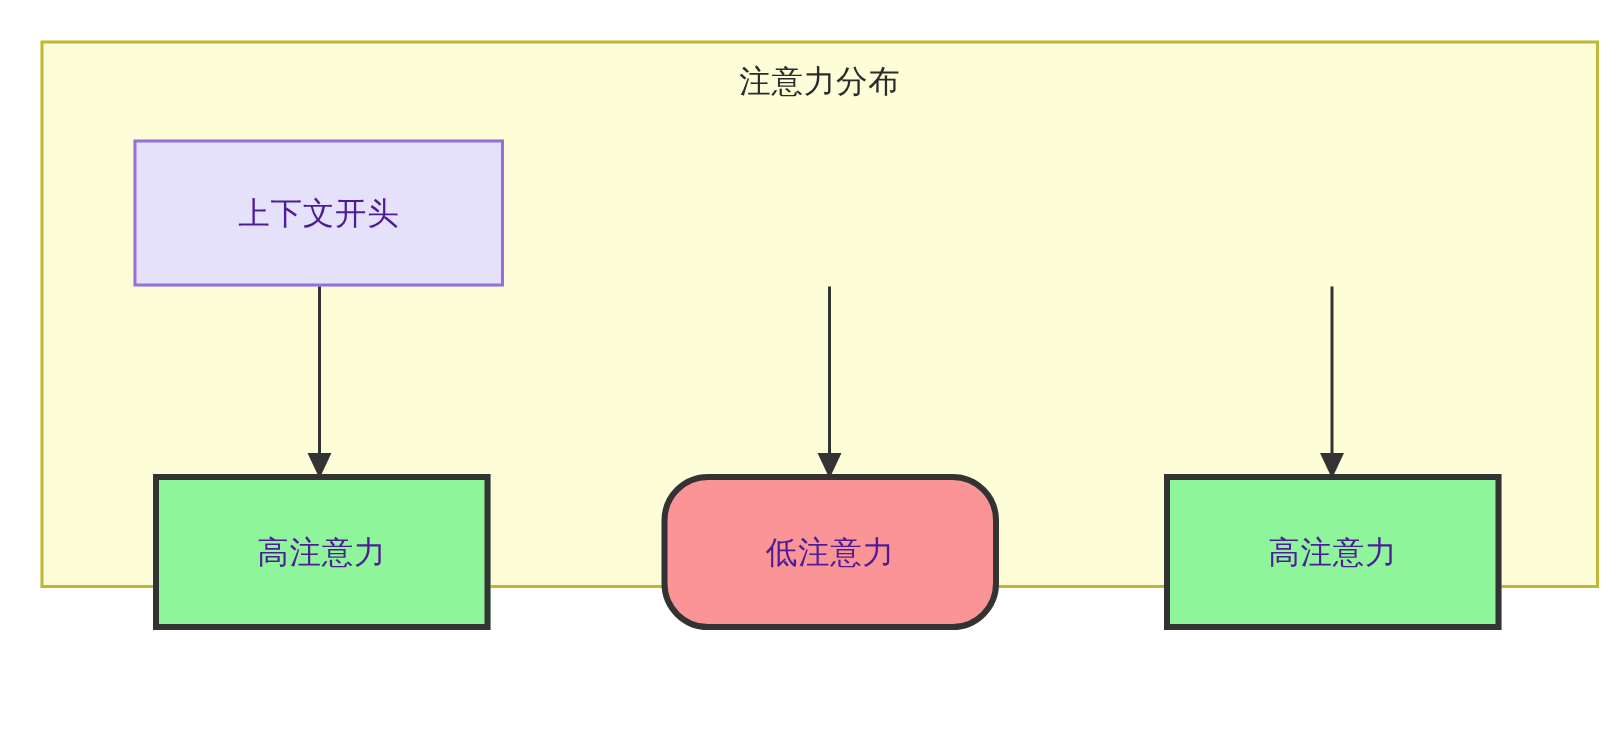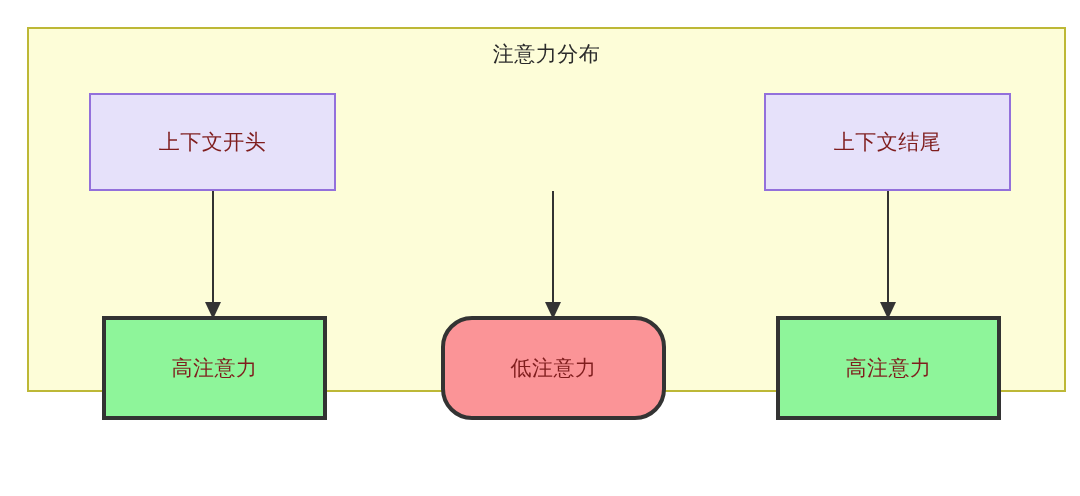--- a/index.html
+++ b/index.html
@@ -36,21 +36,21 @@
     letter-spacing: 0.5px;
   }
 
   .node {
     position: absolute;
     box-sizing: border-box;
     display: flex;
     align-items: center;
     justify-content: center;
     font-size: 21px;
-    color: #7f1d1d;
+    color: #4c1d95;
     letter-spacing: 0.5px;
   }
 
   .node-context {
     background: #e6e1fa;
     border: 2px solid #9370db;
   }
 
   .node-attention {
     border: 4px solid #333333;
@@ -100,23 +100,20 @@
     <svg width="30" height="128" viewBox="0 0 30 128">
       <line x1="15" y1="0" x2="15" y2="116" stroke="#333333" stroke-width="2"></line>
       <polygon points="15,128 7,111 23,111" fill="#333333"></polygon>
     </svg>
   </div>
 
   <div class="node node-attention fill-low" style="left:412px; top:287px; width:225px; height:104px;border-radius:31px;">
     <span>低注意力</span>
   </div>
 
-  <div class="node node-context" style="left:735px; top:64px; width:247px; height:98px;">
-    <span>上下文结尾</span>
-  </div>
 
   <div class="edge" style="left:844px; top:162px; height:128px;">
     <svg width="30" height="128" viewBox="0 0 30 128">
       <line x1="15" y1="0" x2="15" y2="116" stroke="#333333" stroke-width="2"></line>
       <polygon points="15,128 7,111 23,111" fill="#333333"></polygon>
     </svg>
   </div>
 
   <div class="node node-attention fill-high" style="left:747px; top:287px; width:225px; height:104px;">
     <span>高注意力</span>

